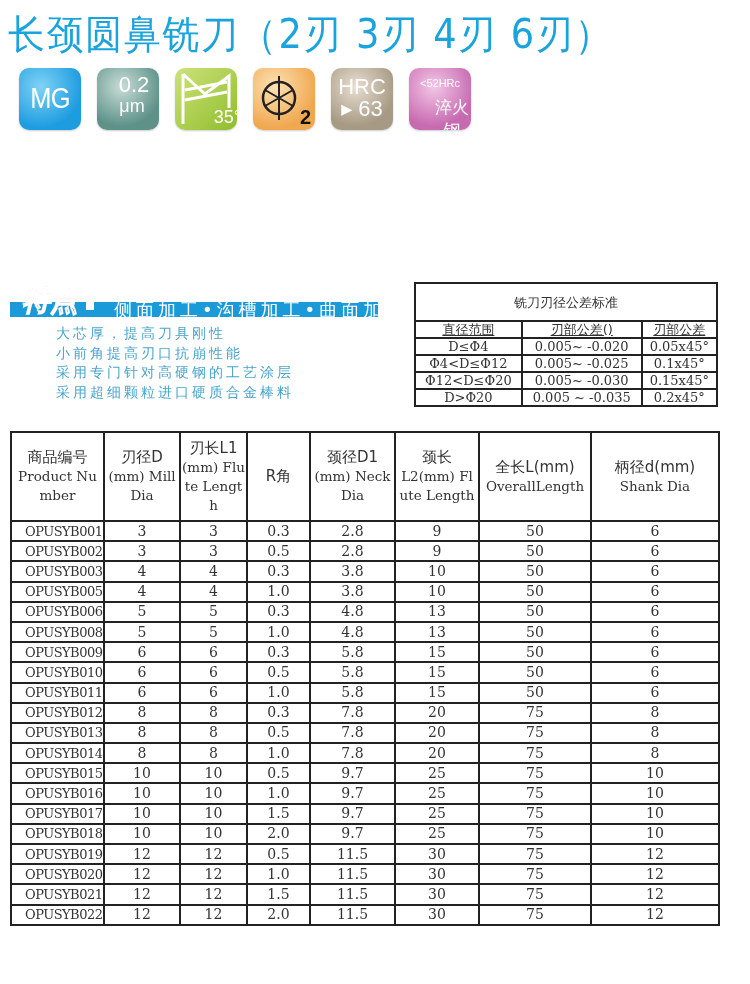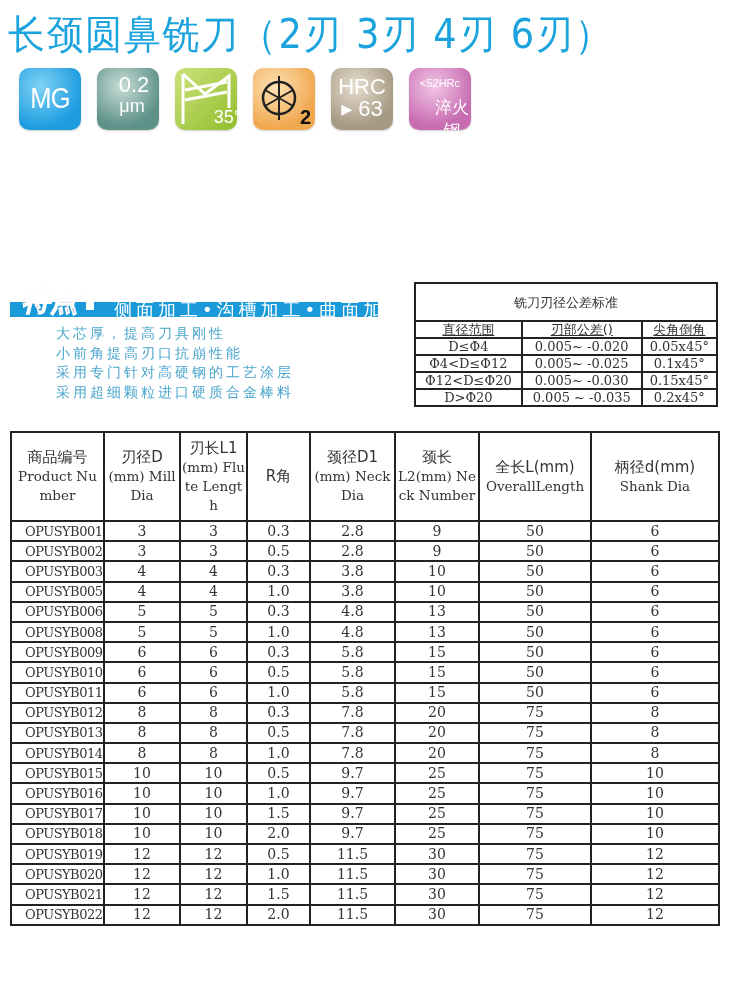--- a/index.html
+++ b/index.html
@@ -120,21 +120,21 @@
 </div>
 
 <table class="tol">
   <tbody>
       <tr>
         <td class="cap" colspan="3">铣刀刃径公差标准</td>
       </tr>
   <tr class="hd">
     <td>直径范围</td>
     <td>刃部公差()</td>
-    <td>尖角倒角</td>
+    <td>刃部公差</td>
   </tr>
   <tr>
     <td>D≤Φ4</td>
     <td>0.005~ -0.020</td>
     <td>0.05x45°</td>
   </tr>
   <tr>
     <td>Φ4&lt;D≤Φ12</td>
     <td>0.005~ -0.025</td>
     <td>0.1x45°</td>
@@ -179,21 +179,21 @@
         </th>
       <th>
           <div class="cn">R角</div>
         </th>
       <th>
           <div class="cn">颈径D1</div>
           <div>(mm) Neck Dia</div>
         </th>
       <th>
           <div class="cn">颈长</div>
-          <div>L2(mm) Neck Number</div>
+          <div>L2(mm) Flute Length</div>
         </th>
       <th>
           <div class="cn">全长L(mm)</div>
           <div>OverallLength</div>
         </th>
       <th>
           <div class="cn">柄径d(mm)</div>
           <div>Shank Dia</div>
         </th>
     </tr>

